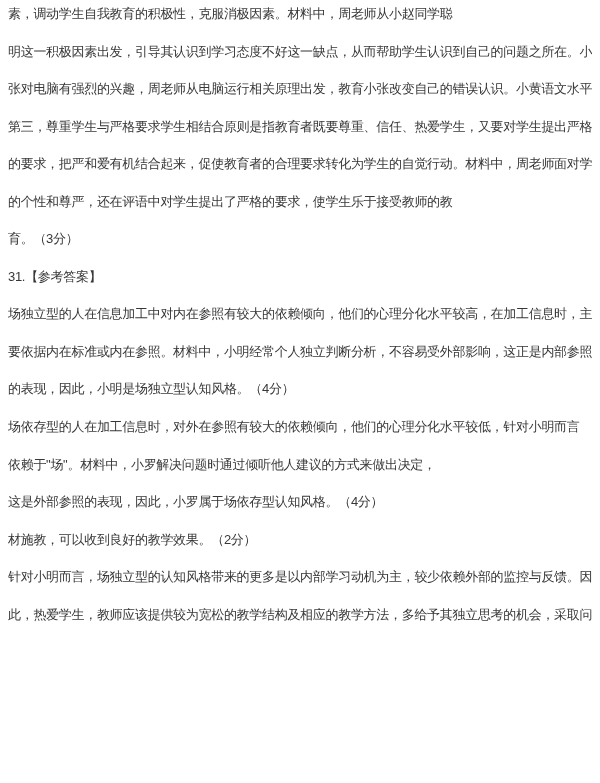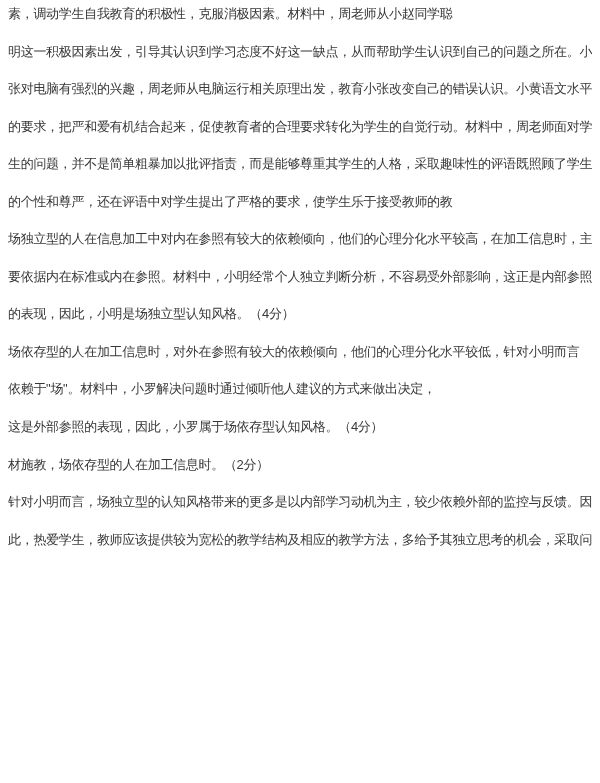--- a/index.html
+++ b/index.html
@@ -28,25 +28,27 @@
     overflow: hidden;
   }
 </style>
 </head>
 <body>
 
 <div class="doc-page">
   <div class="text-line">素，调动学生自我教育的积极性，克服消极因素。材料中，周老师从小赵同学聪</div>
   <div class="text-line">明这一积极因素出发，引导其认识到学习态度不好这一缺点，从而帮助学生认识到自己的问题之所在。小</div>
   <div class="text-line">张对电脑有强烈的兴趣，周老师从电脑运行相关原理出发，教育小张改变自己的错误认识。小黄语文水平</div>
+  <div class="text-line">第三，尊重学生与严格要求学生相结合原则是指教育者既要尊重、信任、热爱学生，又要对学生提出严格</div>
   <div class="text-line">的要求，把严和爱有机结合起来，促使教育者的合理要求转化为学生的自觉行动。材料中，周老师面对学</div>
-  <div class="text-line">生的问题，并不是简单粗暴加以批评指责，而是能够尊重其学生的人格，采取趣味性的评语既照顾了学生</div>
   <div class="text-line">的个性和尊严，还在评语中对学生提出了严格的要求，使学生乐于接受教师的教</div>
+  <div class="text-line">育。（3分）</div>
+  <div class="text-line">31.【参考答案】</div>
   <div class="text-line">场独立型的人在信息加工中对内在参照有较大的依赖倾向，他们的心理分化水平较高，在加工信息时，主</div>
   <div class="text-line">要依据内在标准或内在参照。材料中，小明经常个人独立判断分析，不容易受外部影响，这正是内部参照</div>
   <div class="text-line">的表现，因此，小明是场独立型认知风格。（4分）</div>
   <div class="text-line">场依存型的人在加工信息时，对外在参照有较大的依赖倾向，他们的心理分化水平较低，针对小明而言</div>
   <div class="text-line">依赖于"场"。材料中，小罗解决问题时通过倾听他人建议的方式来做出决定，</div>
   <div class="text-line">这是外部参照的表现，因此，小罗属于场依存型认知风格。（4分）</div>
-  <div class="text-line">材施教，场依存型的人在加工信息时。（2分）</div>
+  <div class="text-line">材施教，可以收到良好的教学效果。（2分）</div>
   <div class="text-line">针对小明而言，场独立型的认知风格带来的更多是以内部学习动机为主，较少依赖外部的监控与反馈。因</div>
   <div class="text-line">此，热爱学生，教师应该提供较为宽松的教学结构及相应的教学方法，多给予其独立思考的机会，采取问</div>
 </div>
 
 </body></html>

